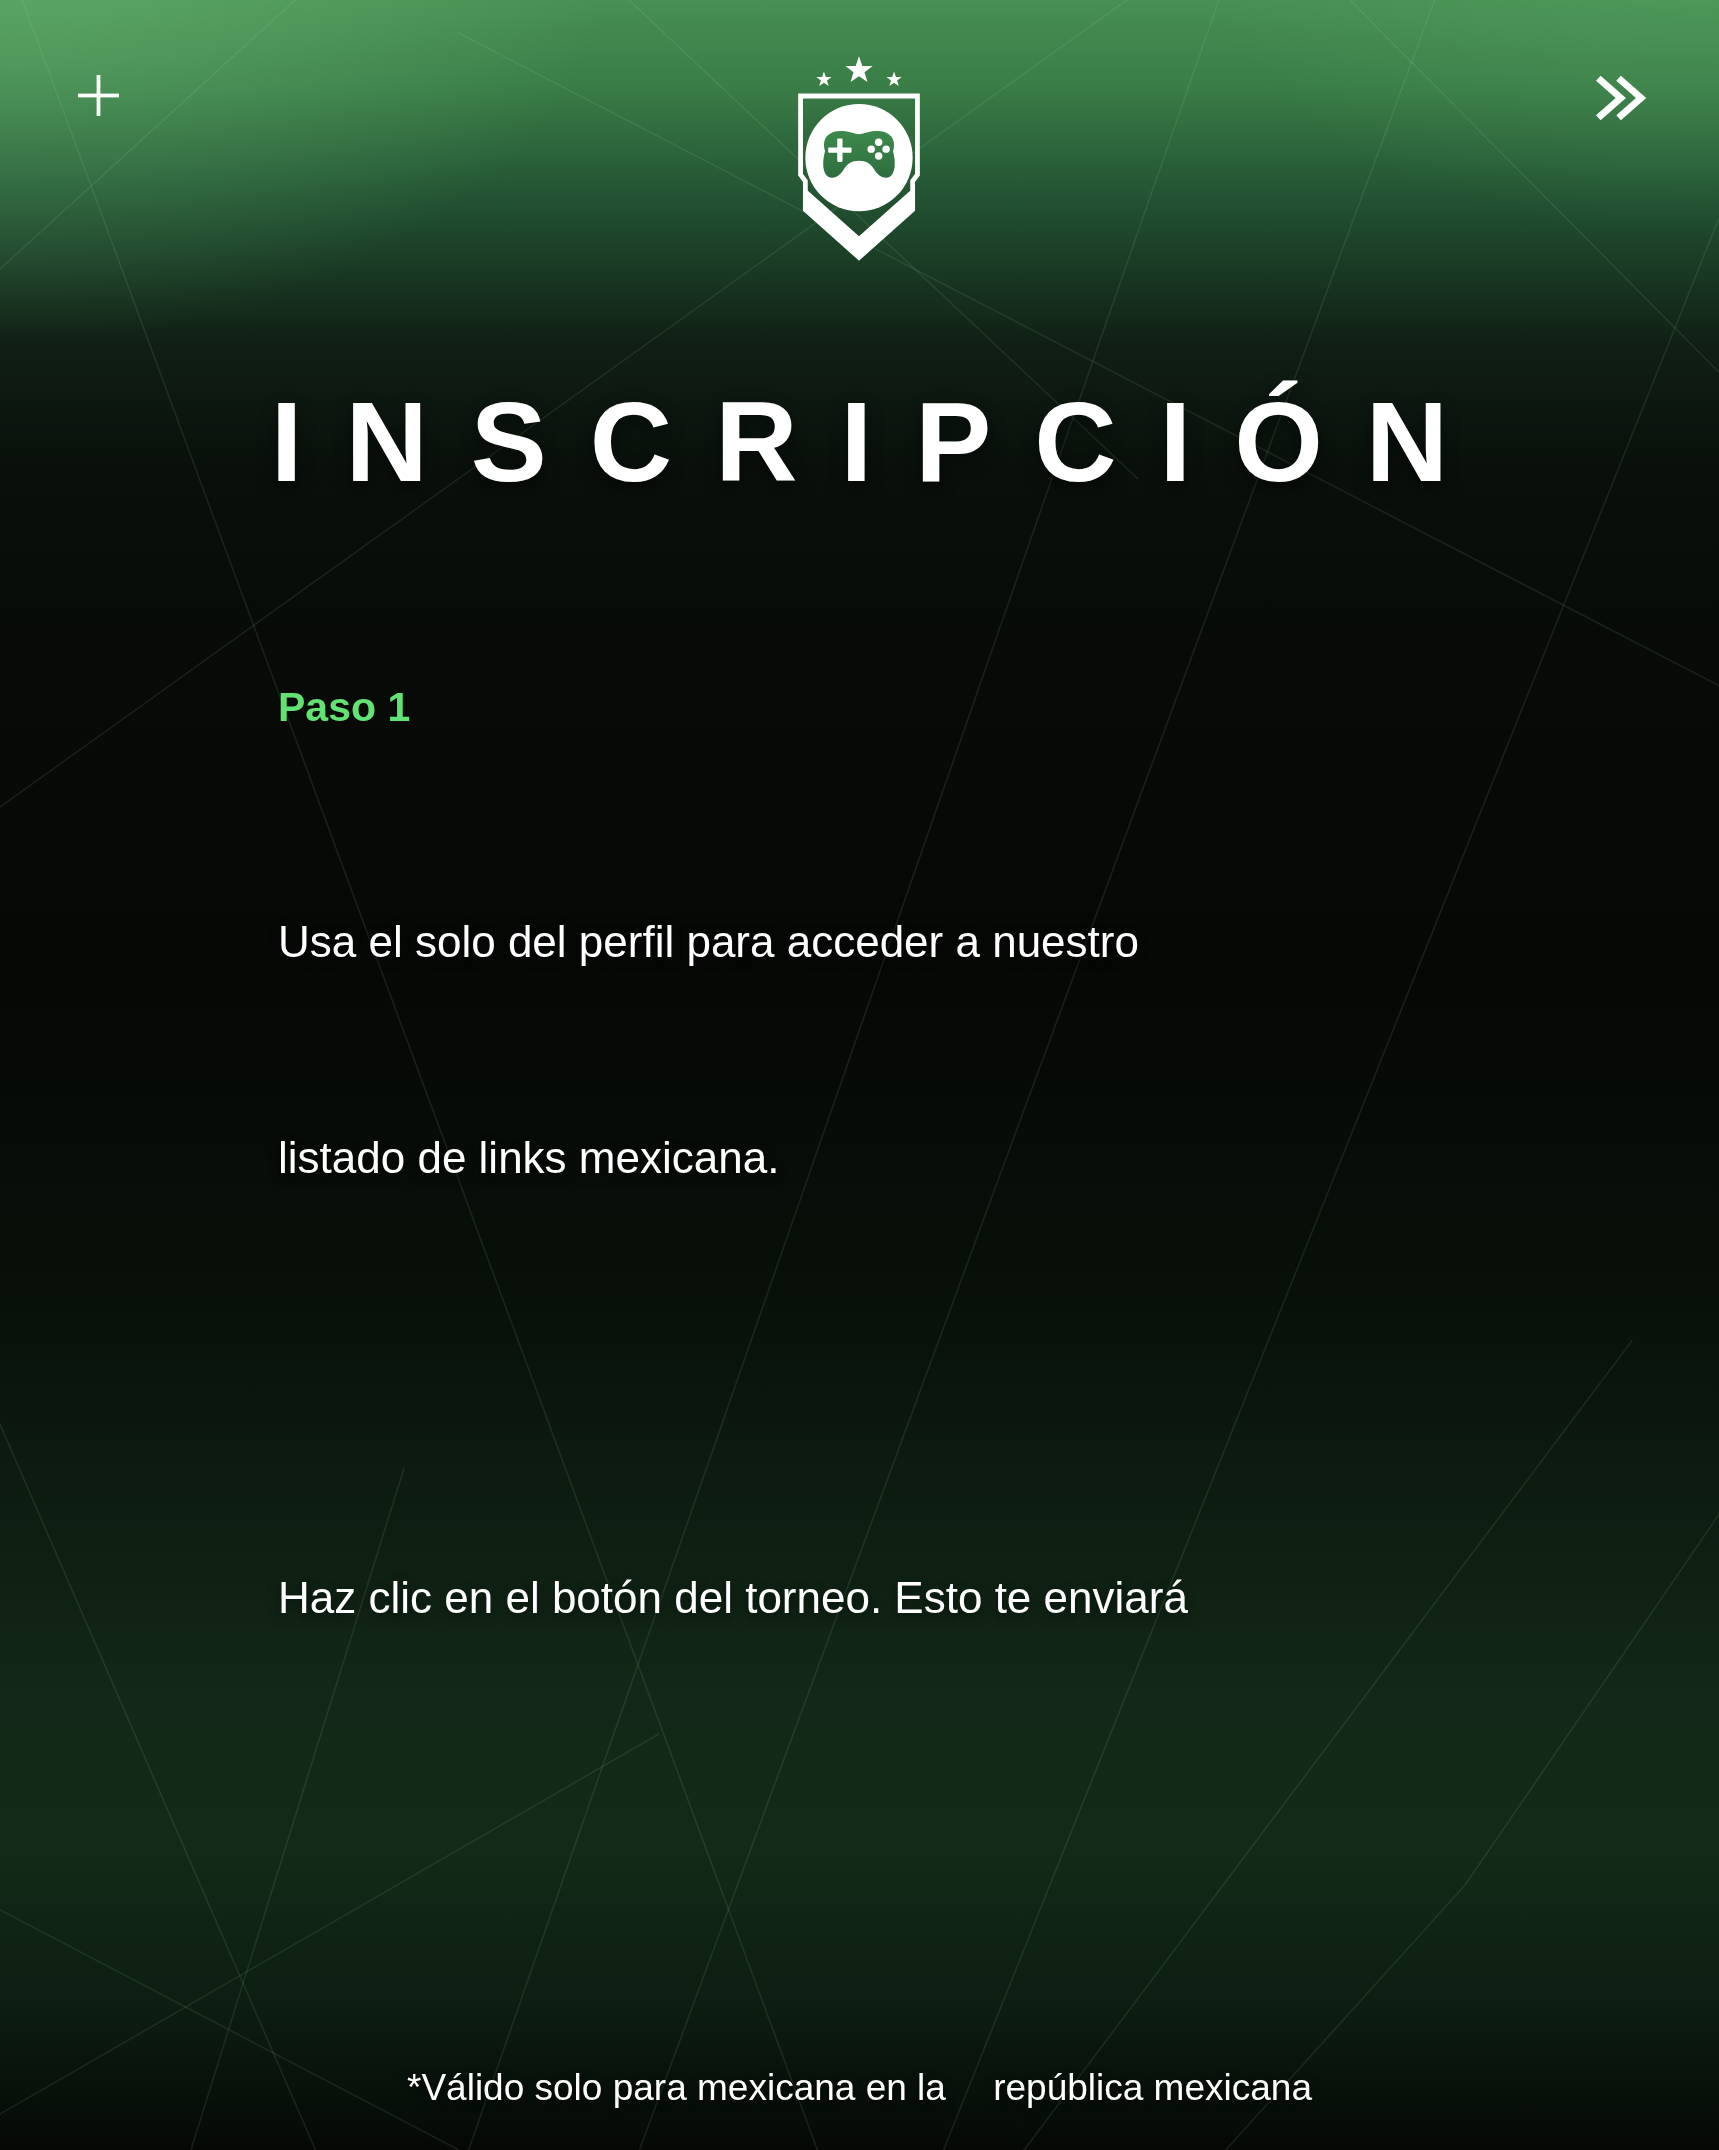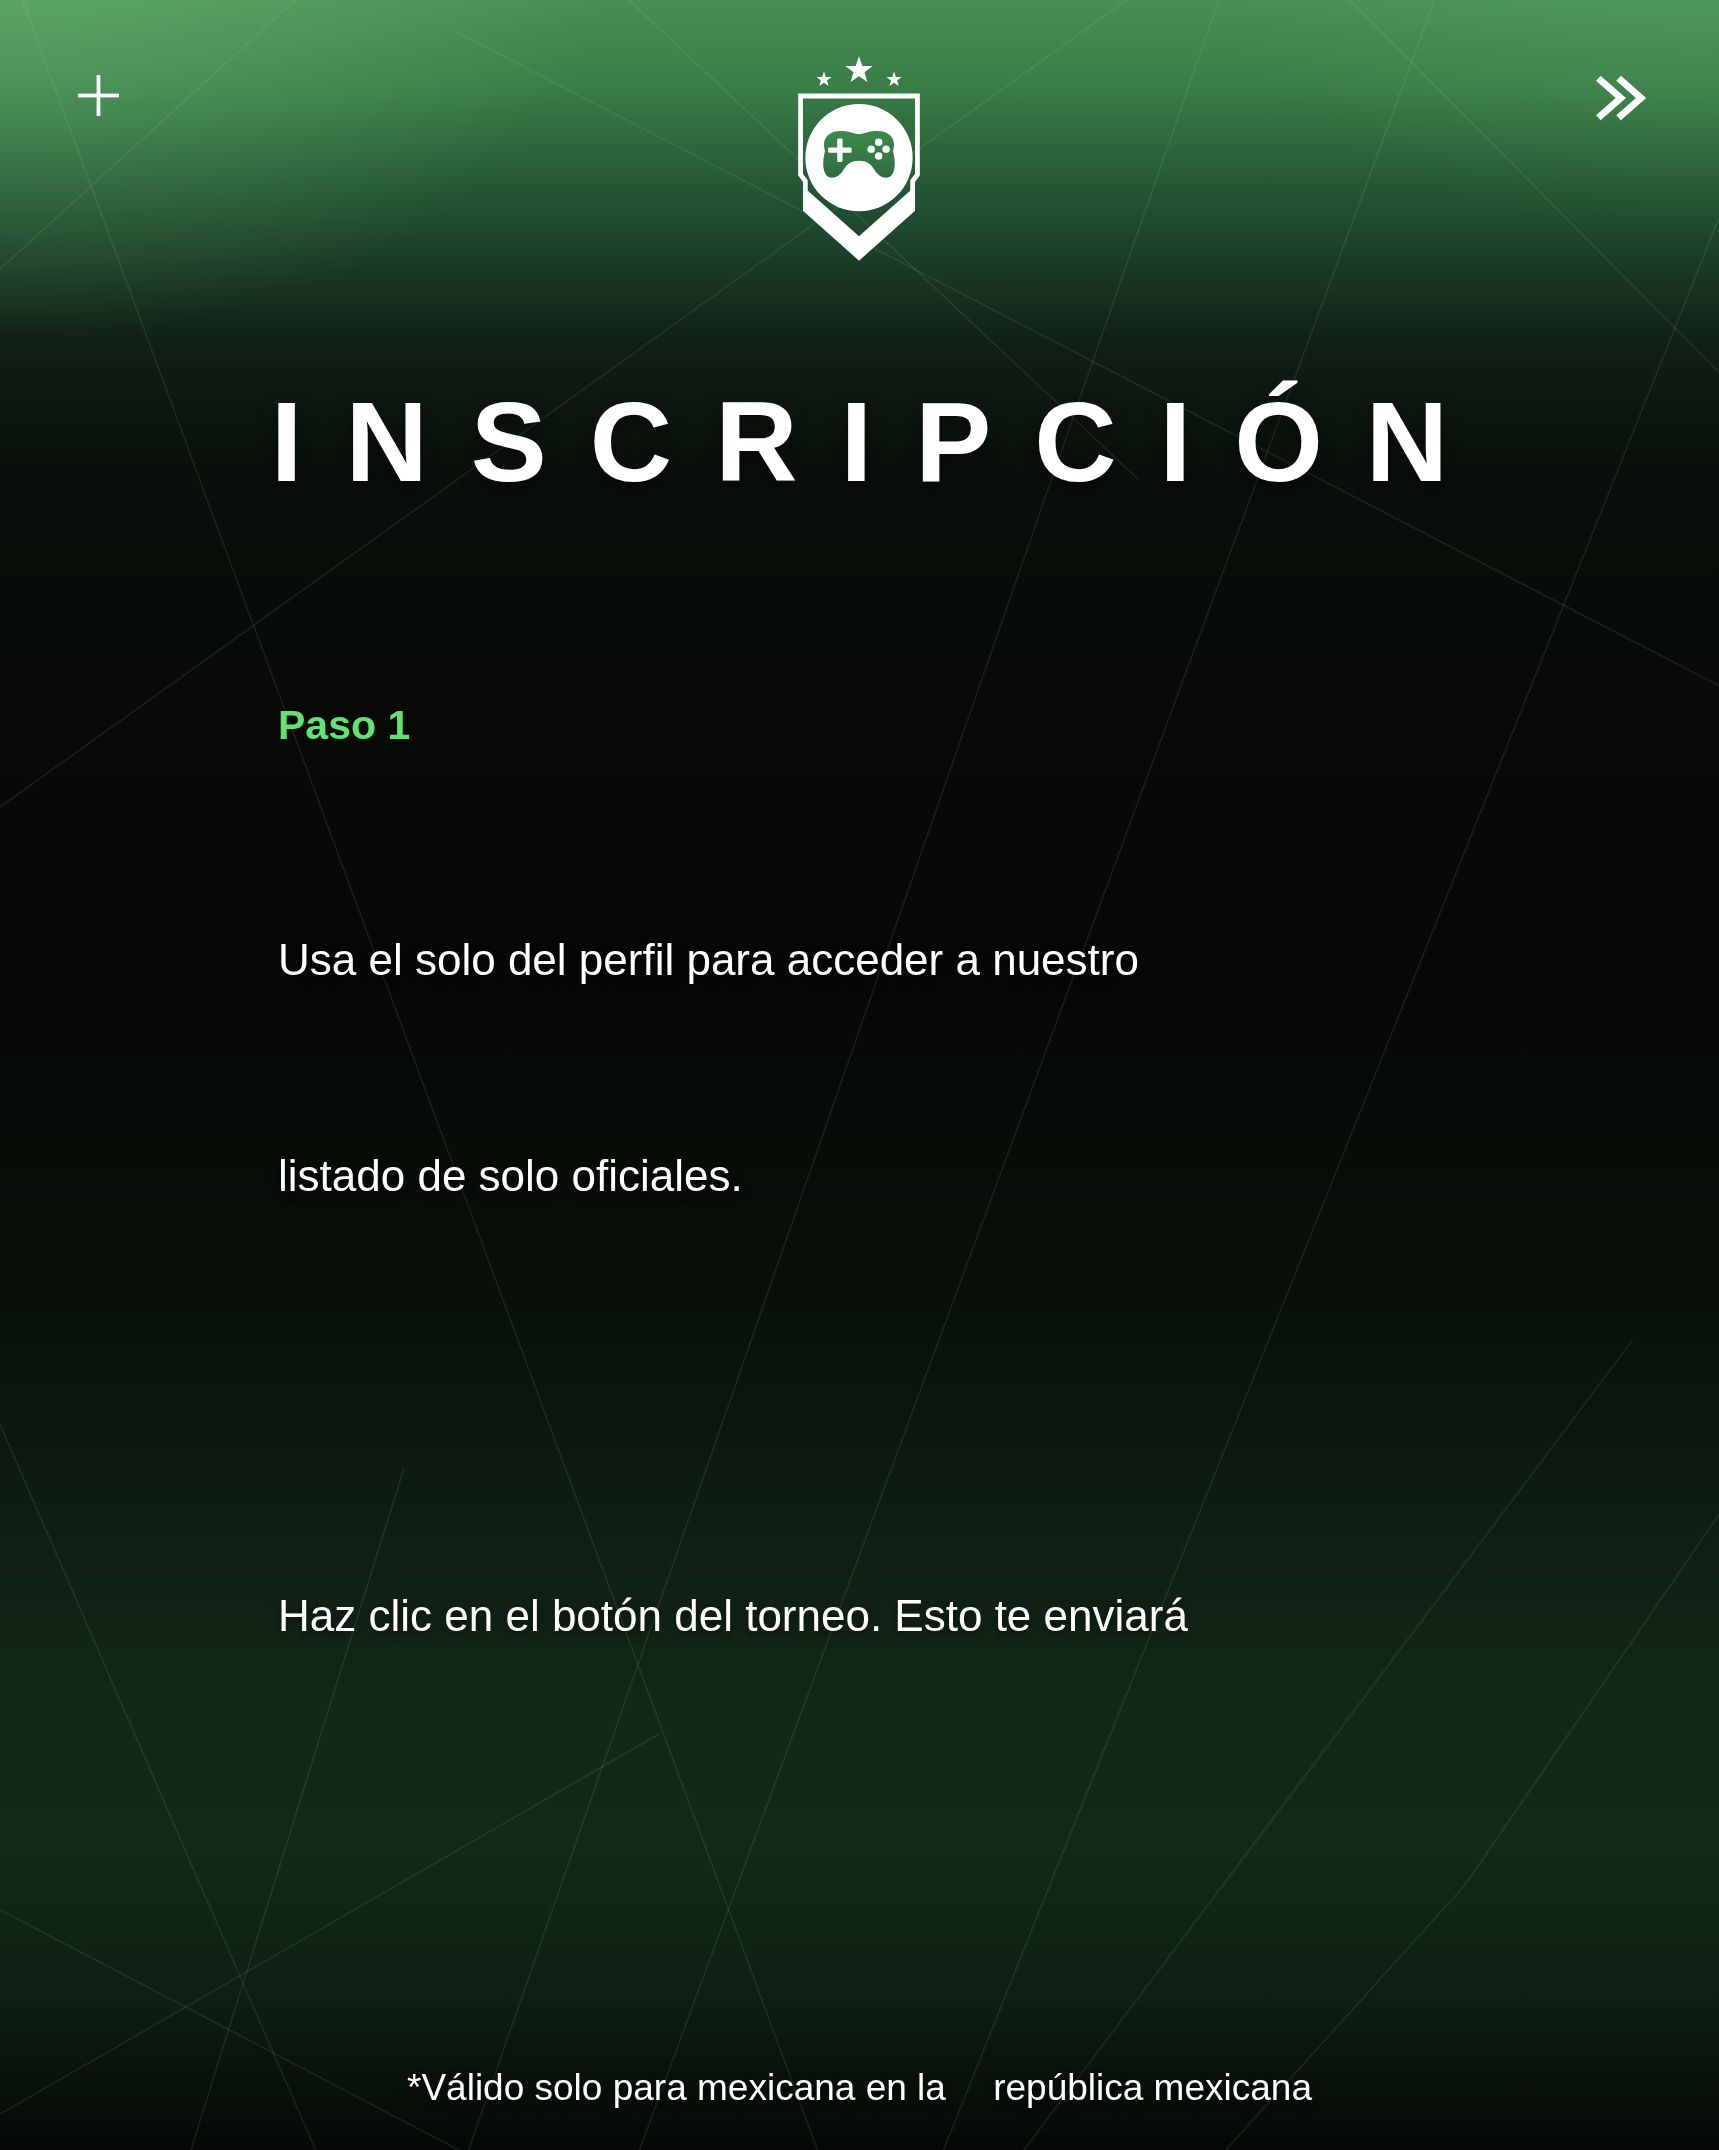--- a/index.html
+++ b/index.html
@@ -33,21 +33,21 @@
   .logo{position:absolute;left:791px;top:49px;}
   .title{
     position:absolute;left:0;top:385px;width:100%;
     margin:0;text-align:center;
     font-size:114px;line-height:1;font-weight:800;
     letter-spacing:43px;text-indent:43px;
     color:#ffffff;
     text-shadow:0 7.4px 18px rgba(0,0,0,0.45);
     white-space:nowrap;
   }
-  .steps{position:absolute;left:278px;top:705px;width:1239px;}
+  .steps{position:absolute;left:278px;top:687px;width:1239px;}
   .step{margin:0 0 80px 0;}
   .step-label{
     margin:0 0 34px 0;
     font-size:41px;line-height:1;font-weight:700;
     color:var(--accent);
   }
   .step-text{
     margin:0;
     font-size:44px;line-height:72px;font-weight:400;
     color:#ffffff;white-space:pre-wrap;
@@ -148,21 +148,21 @@
   </svg>
 
   <h1 class="title">INSCRIPCIÓN</h1>
 
   <div class="steps">
 
     <section class="step">
       <h2 class="step-label">Paso 1</h2>
       <p class="step-text">
         <span class="ln"><span>Usa el solo del perfil para acceder a nuestro</span><span class="b"></span></span>
-        <span class="ln"><span>listado de solo oficiales.</span><span class="b"></span></span>
+        <span class="ln"><span>listado de links mexicana.</span><span class="b"></span></span>
       </p>
     </section>
 
     <section class="step">
       <p class="step-text">
         <span class="ln"><span>Haz clic en el botón del torneo. Esto te enviará</span><span class="b"></span></span>
       </p>
     </section>
 
   </div>

